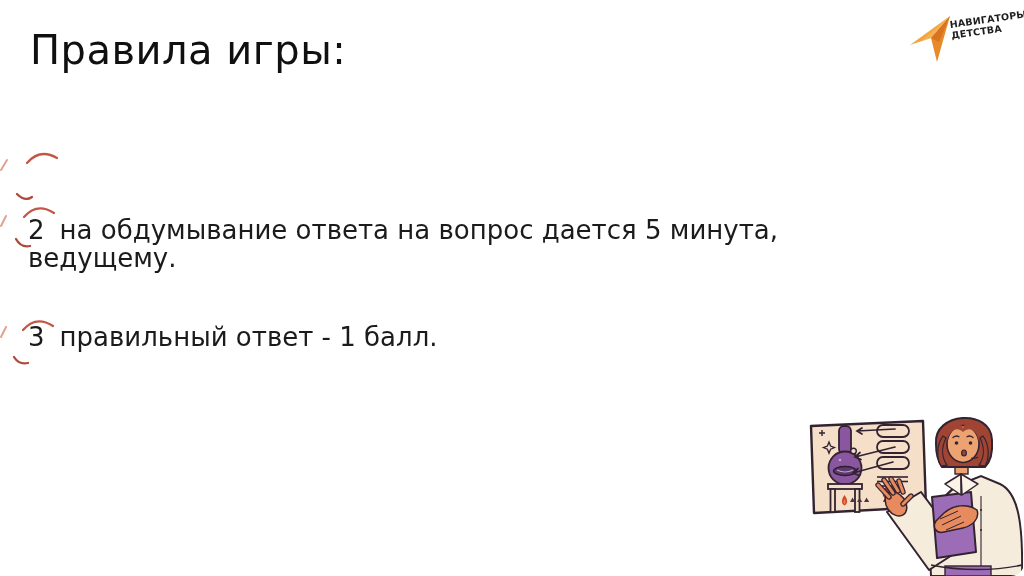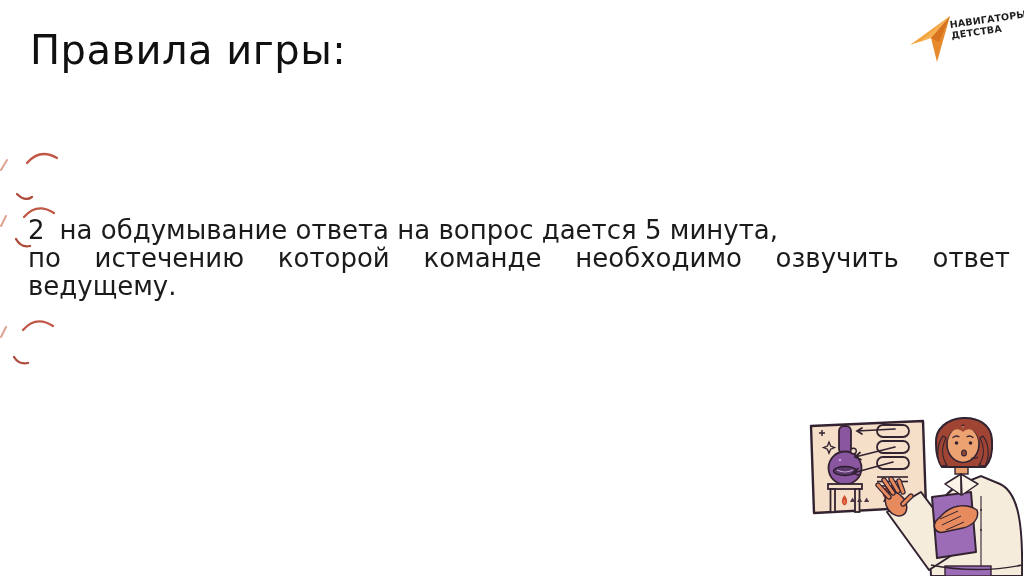--- a/index.html
+++ b/index.html
@@ -1,18 +1,18 @@
 <!DOCTYPE html>
 <html><head>
 <meta charset="utf-8">
 <style>
   html,body{margin:0;padding:0;background:#fff;}
   .slide{
     position:relative;width:1024px;height:576px;background:#ffffff;
-    overflow:hidden;font-family:"DejaVu Sans",sans-serif;color:#1b1b1b;
+    overflow:hidden;font-family:"DejaVu Sans",sans-serif;color:#1b1b1b;border-radius:13px;
   }
   
   .title{
     position:absolute;left:30px;top:26px;font-size:40px;line-height:48px;
     color:#101010;letter-spacing:0.5px;
   }
   
   .logo{position:absolute;left:900px;top:6px;width:120px;height:60px;}
   .logo-plane{position:absolute;left:6px;top:6px;}
   .logo-text{
@@ -53,25 +53,27 @@
     </div>
   </div>
 
   <div class="rules">
 
 
     <div class="rule" style="top:216px">
       <div class="line">
         <span class="num">2</span><span class="gap-norm"></span><span>на обдумывание ответа на вопрос дается 5 минута,</span>
       </div>
-      <div class="line j">по истечению которой команде необходимо озвучить ответ</div>
       <div class="line">ведущему.</div>
     </div>
 
     <div class="rule" style="top:323px">
+      <div class="line">
+        <span class="num">3</span><span class="gap-norm"></span><span>правильный ответ - 1 балл.</span>
+      </div>
     </div>
   </div>
 
   <svg class="marks" viewBox="0 0 1024 576">
     <g fill="none" stroke-linecap="round">
 
       <path d="M27,163 Q40,148 57,158" stroke="#c25746" stroke-width="2.3"></path>
       <path d="M1,170 L7,160" stroke="#e0a391" stroke-width="2"></path>
       <path d="M17,194 Q25,202 32,197" stroke="#ad4a3a" stroke-width="2.3"></path>
 

